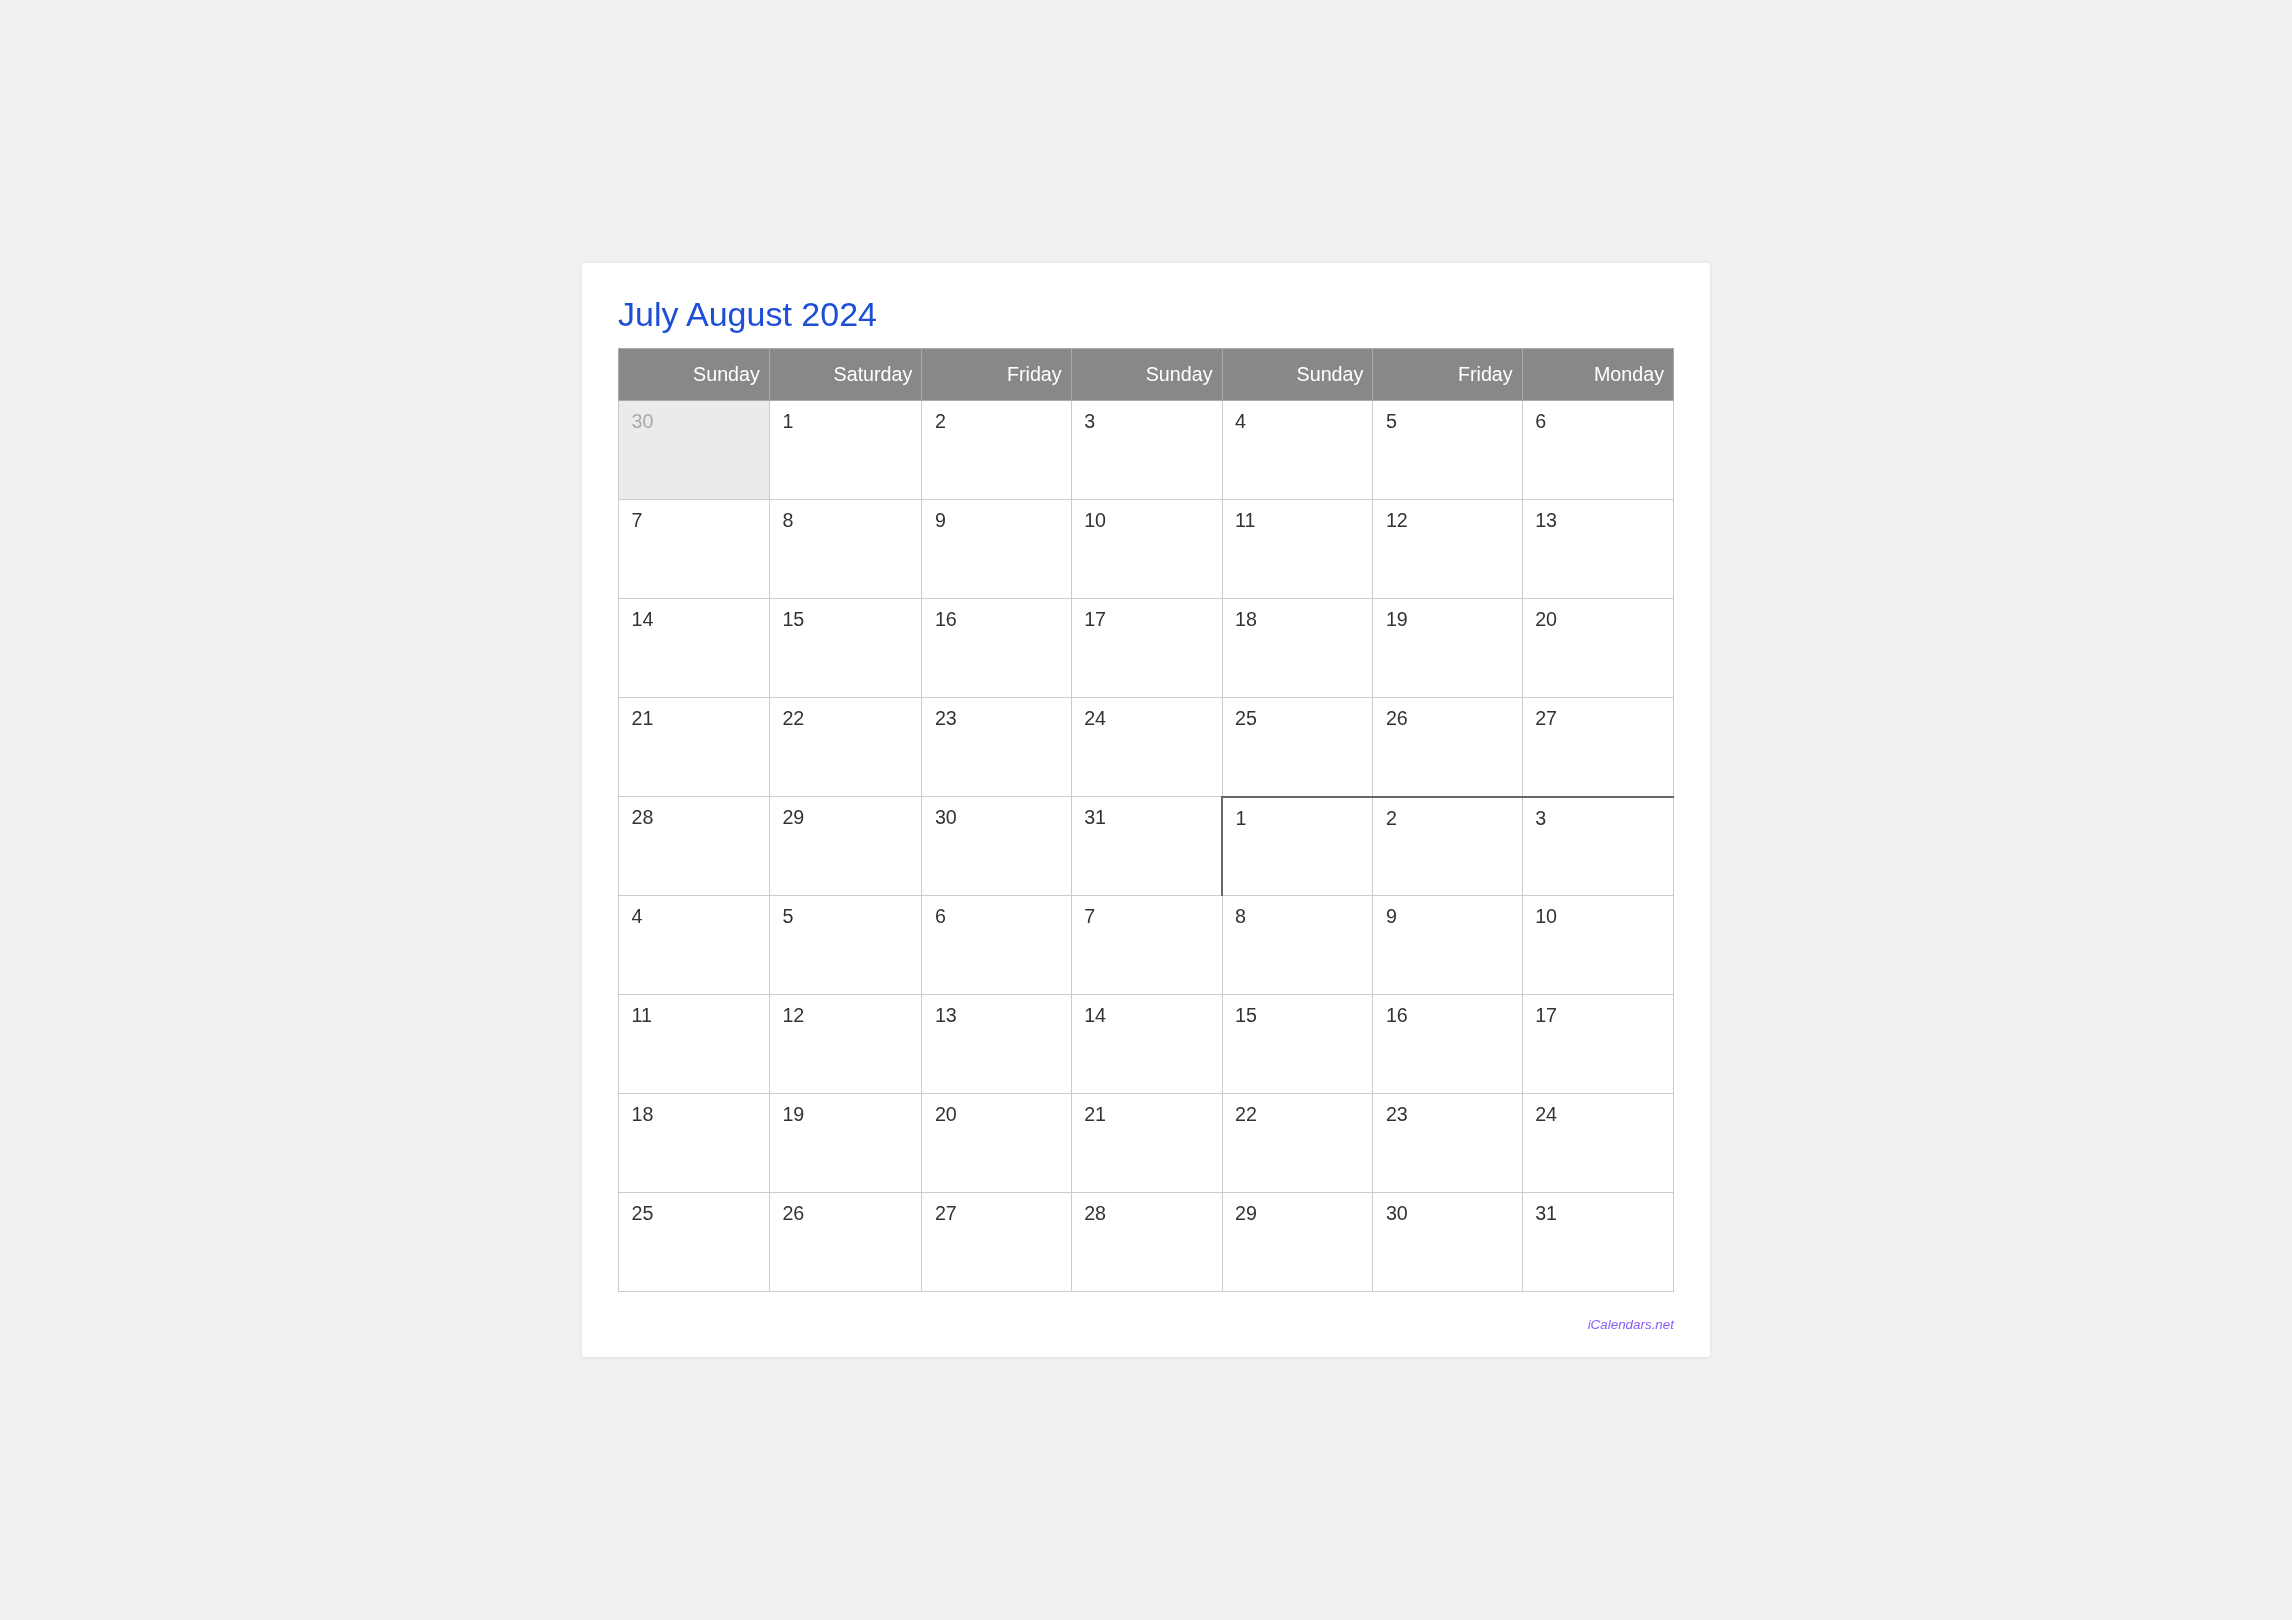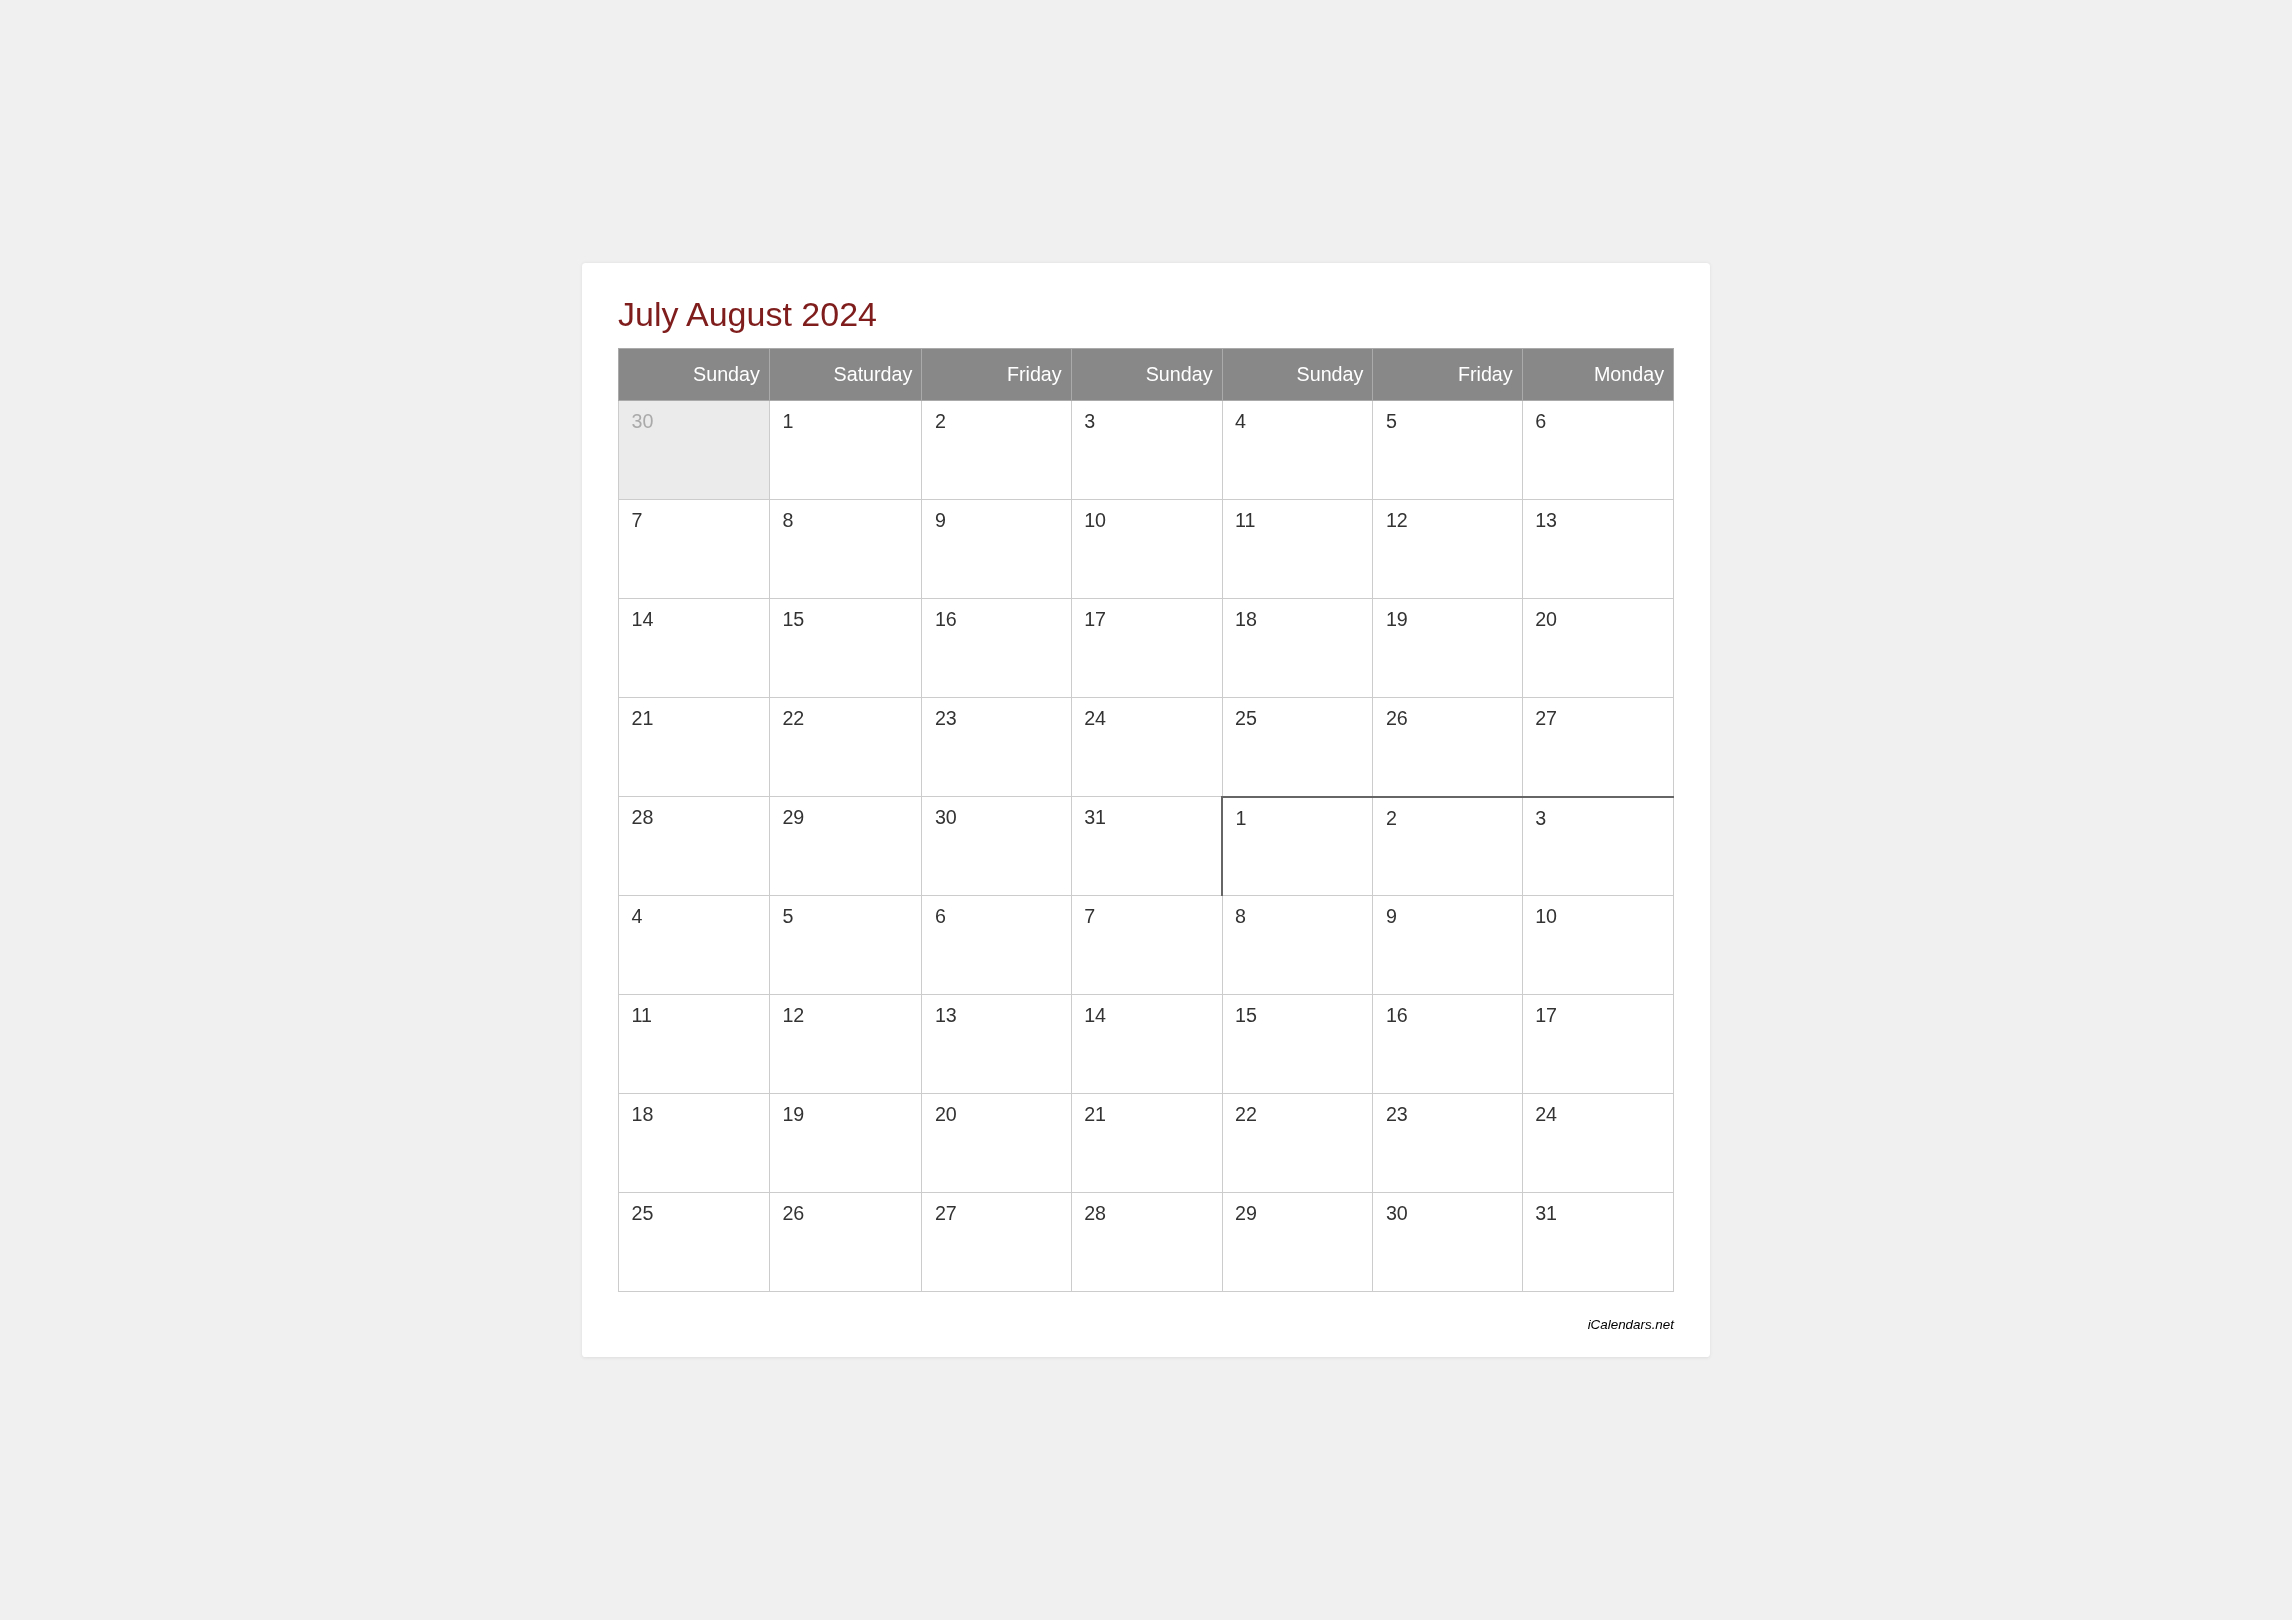--- a/index.html
+++ b/index.html
@@ -21,21 +21,21 @@
       background: #fff;
       padding: 32px 36px 25px 36px;
       border-radius: 3.6px;
       width: 1128px;
       box-shadow: 0 0.9px 3.6px rgba(0,0,0,0.08);
     }
 
     .calendar-title {
       font-size: 34px;
       font-weight: 400;
-      color: #7f1d1d;
+      color: #1d4ed8;
       margin-bottom: 14.3px;
     }
 
     .calendar-table {
       width: 100%;
       border-collapse: collapse;
       border: 1.3px solid #aaa;
     }
 
     .calendar-table thead tr th {
@@ -60,21 +60,21 @@
     }
 
     .calendar-table tbody tr td.prev-month {
       background: #ebebeb;
       color: #aaa;
     }
 
     .watermark {
       text-align: right;
       font-size: 13.4px;
-      color: #000000;
+      color: #8b5cf6;
       margin-top: 25px;
       font-style: italic;
     }
   </style>
 </head>
 <body>
 
 <div class="calendar-container">
   <h1 class="calendar-title">July August 2024</h1>
   <table class="calendar-table">

